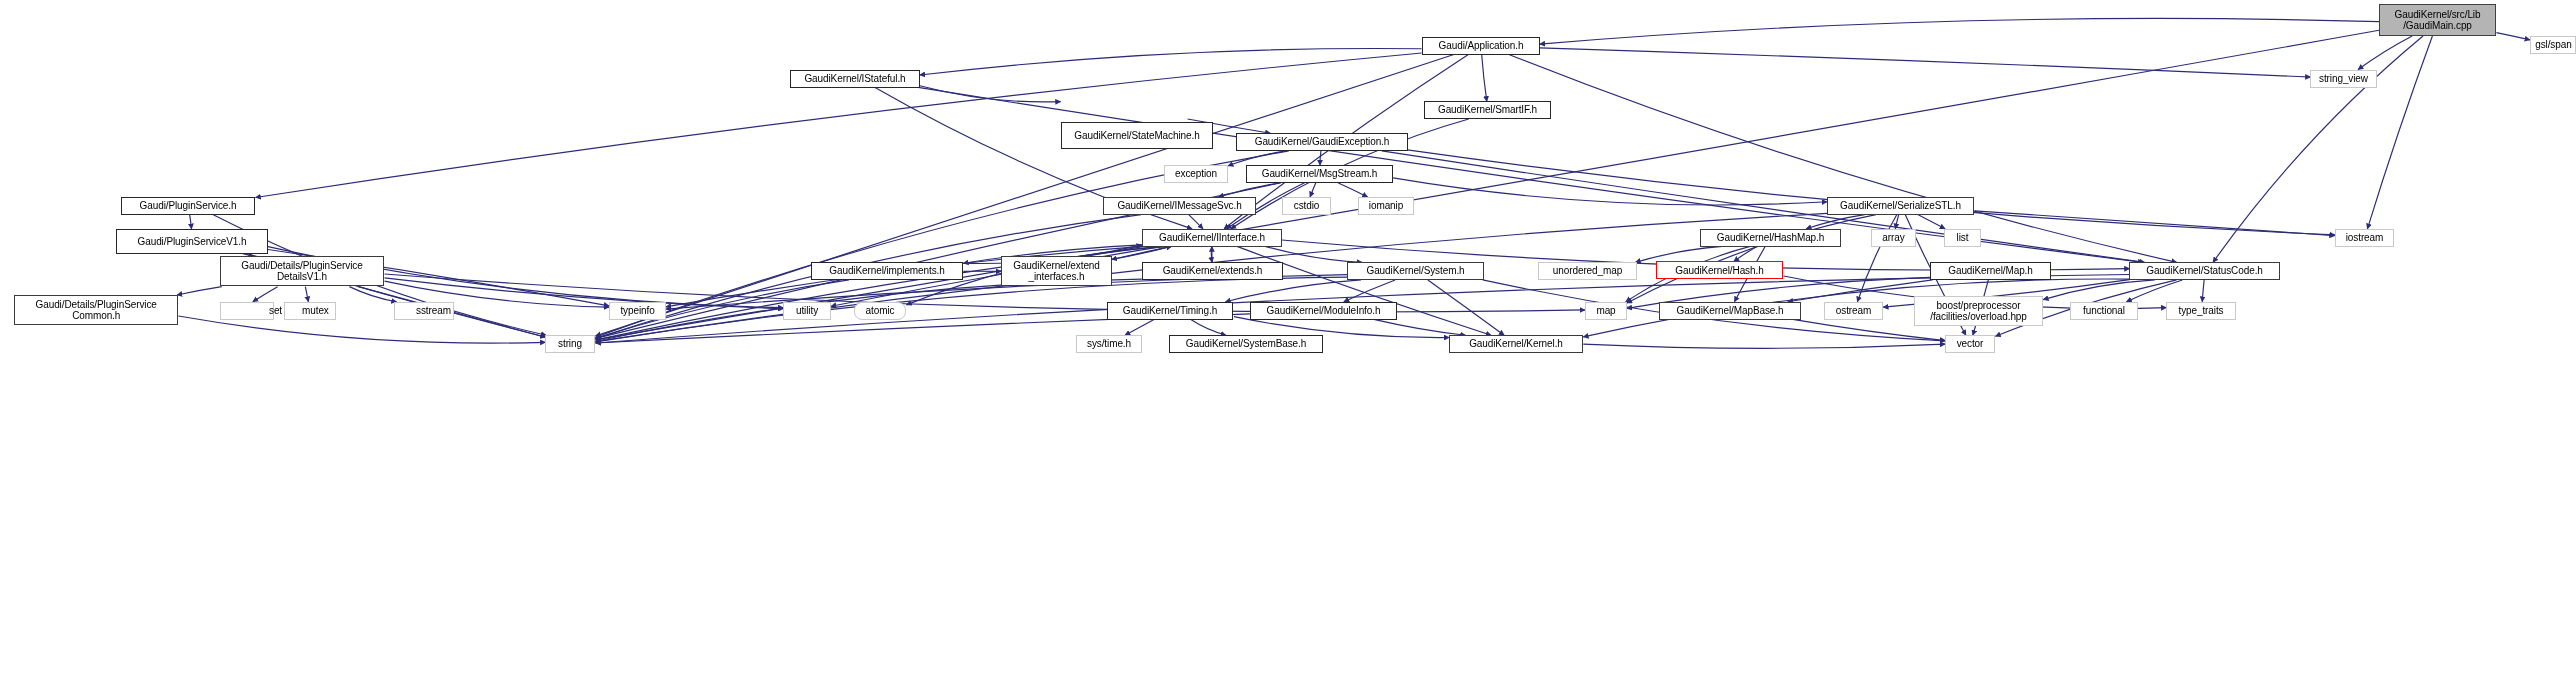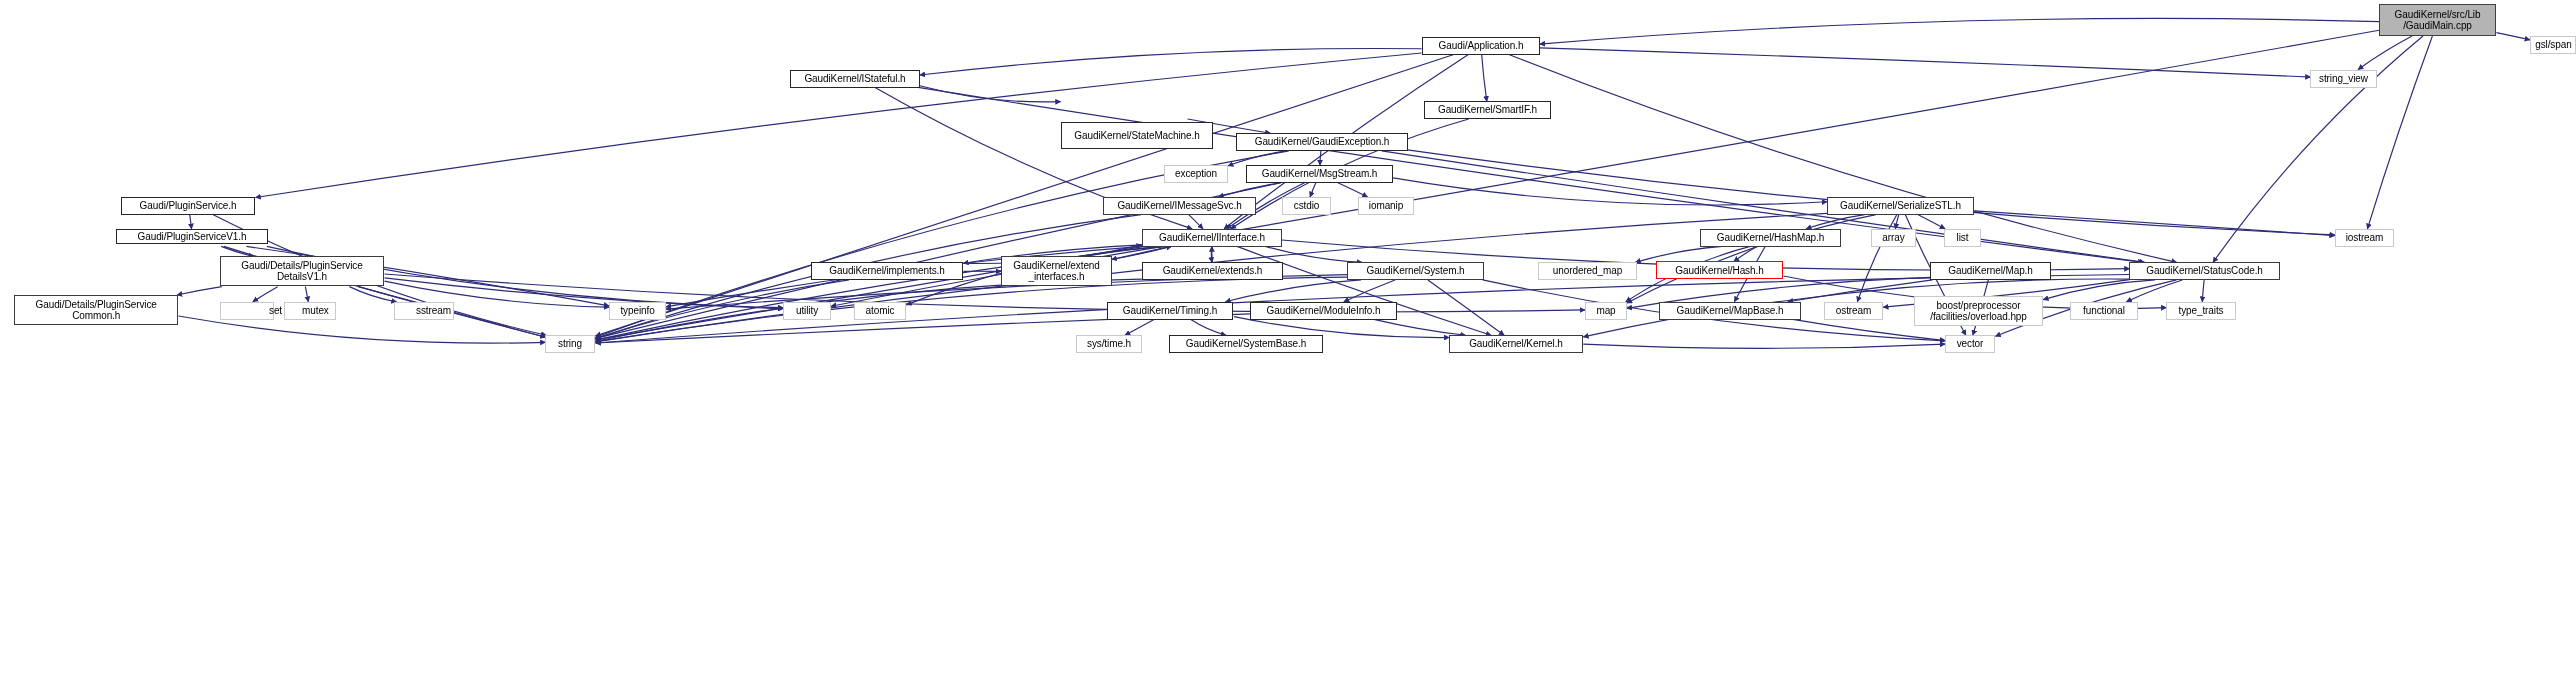--- a/index.html
+++ b/index.html
@@ -197,40 +197,40 @@
       <div class="gnode hdr2" style="left: 1103px; top: 197px; width: 153px; height: 17.6px;"><span class="lbl">GaudiKernel/IMessageSvc.h</span></div>
       <div class="gnode sys" style="left: 1282px; top: 197px; width: 49px; height: 17.6px;"><span class="lbl">cstdio</span></div>
       <div class="gnode sys" style="left: 1358px; top: 197px; width: 56px; height: 17.6px;"><span class="lbl">iomanip</span></div>
       <div class="gnode hdr2" style="left: 1827px; top: 197px; width: 147px; height: 17.6px;"><span class="lbl">GaudiKernel/SerializeSTL.h</span></div>
       <div class="gnode hdr" style="left: 121px; top: 197px; width: 134px; height: 17.6px;"><span class="lbl">Gaudi/PluginService.h</span></div>
       <div class="gnode hdr2" style="left: 1700px; top: 229px; width: 141px; height: 17.6px;"><span class="lbl">GaudiKernel/HashMap.h</span></div>
       <div class="gnode sys" style="left: 1871px; top: 229px; width: 45px; height: 17.6px;"><span class="lbl">array</span></div>
       <div class="gnode sys" style="left: 1944px; top: 229px; width: 37px; height: 17.6px;"><span class="lbl">list</span></div>
       <div class="gnode sys" style="left: 2335px; top: 229px; width: 59px; height: 17.6px;"><span class="lbl">iostream</span></div>
       <div class="gnode hdr2" style="left: 1142px; top: 229px; width: 140px; height: 17.6px; text-align: center;"><span class="lbl">GaudiKernel/IInterface.h</span></div>
-      <div class="gnode hdr" style="left: 116px; top: 229px; width: 152px; height: 15px;"><span class="lbl">Gaudi/PluginServiceV1.h</span></div>
+      <div class="gnode hdr" style="left: 116px; top: 229px; width: 152px; height: 25px;"><span class="lbl">Gaudi/PluginServiceV1.h</span></div>
       <div class="gnode hdr" style="left: 811px; top: 262px; width: 152px; height: 17.6px;"><span class="lbl">GaudiKernel/implements.h</span></div>
       <div class="gnode hdr2" style="left: 1001px; top: 256px; width: 111px; height: 30px;"><span class="lbl">GaudiKernel/extend
 _interfaces.h</span></div>
       <div class="gnode hdr" style="left: 1142px; top: 262px; width: 141px; height: 17.6px;"><span class="lbl">GaudiKernel/extends.h</span></div>
       <div class="gnode hdr2" style="left: 1347px; top: 262px; width: 137px; height: 17.6px;"><span class="lbl">GaudiKernel/System.h</span></div>
       <div class="gnode sys" style="left: 1538px; top: 262px; width: 99px; height: 17.6px;"><span class="lbl">unordered_map</span></div>
       <div class="gnode red" style="left: 1656px; top: 261px; width: 127px; height: 18.4px;"><span class="lbl">GaudiKernel/Hash.h</span></div>
       <div class="gnode hdr" style="left: 1930px; top: 262px; width: 121px; height: 17.6px;"><span class="lbl">GaudiKernel/Map.h</span></div>
       <div class="gnode hdr2" style="left: 2129px; top: 262px; width: 151px; height: 17.6px;"><span class="lbl">GaudiKernel/StatusCode.h</span></div>
       <div class="gnode hdr2" style="left: 220px; top: 256px; width: 164px; height: 30px;"><span class="lbl">Gaudi/Details/PluginService
 DetailsV1.h</span></div>
       <div class="gnode hdr2" style="left: 14.2px; top: 295px; width: 164px; height: 30px;"><span class="lbl">Gaudi/Details/PluginService
 Common.h</span></div>
       <div class="gnode sys" style="left: 220px; top: 302px; width: 36px; height: 17.6px; padding-left: 48px;"><span class="lbl">set</span></div>
       <div class="gnode sys" style="left: 284px; top: 302px; width: 52px; height: 17.6px; padding-left: 15px;"><span class="lbl">mutex</span></div>
       <div class="gnode sys" style="left: 394px; top: 302px; width: 60px; height: 17.6px; padding-left: 21px;"><span class="lbl">sstream</span></div>
       <div class="gnode sys" style="left: 609px; top: 302px; width: 57px; height: 17.6px;"><span class="lbl">typeinfo</span></div>
       <div class="gnode sys" style="left: 783px; top: 302px; width: 48px; height: 17.6px;"><span class="lbl">utility</span></div>
-      <div class="gnode sys" style="left: 854px; top: 302px; width: 52px; height: 17.6px;"><span class="lbl">atomic</span></div>
+      <div class="gnode sys" style="left: 854px; top: 302px; width: 52px; height: 17.6px; border-radius: 8px;"><span class="lbl">atomic</span></div>
       <div class="gnode hdr" style="left: 1107px; top: 302px; width: 126px; height: 17.6px;"><span class="lbl">GaudiKernel/Timing.h</span></div>
       <div class="gnode hdr" style="left: 1250px; top: 302px; width: 147px; height: 17.6px;"><span class="lbl">GaudiKernel/ModuleInfo.h</span></div>
       <div class="gnode sys" style="left: 1585px; top: 302px; width: 42px; height: 17.6px;"><span class="lbl">map</span></div>
       <div class="gnode hdr2" style="left: 1659px; top: 302px; width: 142px; height: 17.6px;"><span class="lbl">GaudiKernel/MapBase.h</span></div>
       <div class="gnode sys" style="left: 1824px; top: 302px; width: 59px; height: 17.6px;"><span class="lbl">ostream</span></div>
       <div class="gnode sys" style="left: 1914px; top: 296px; width: 129px; height: 30px;"><span class="lbl">boost/preprocessor
 /facilities/overload.hpp</span></div>
       <div class="gnode sys" style="left: 2070px; top: 302px; width: 68px; height: 17.6px;"><span class="lbl">functional</span></div>
       <div class="gnode sys" style="left: 2166px; top: 302px; width: 70px; height: 17.6px;"><span class="lbl">type_traits</span></div>
       <div class="gnode sys" style="left: 545px; top: 335px; width: 50px; height: 17.6px;"><span class="lbl">string</span></div>

